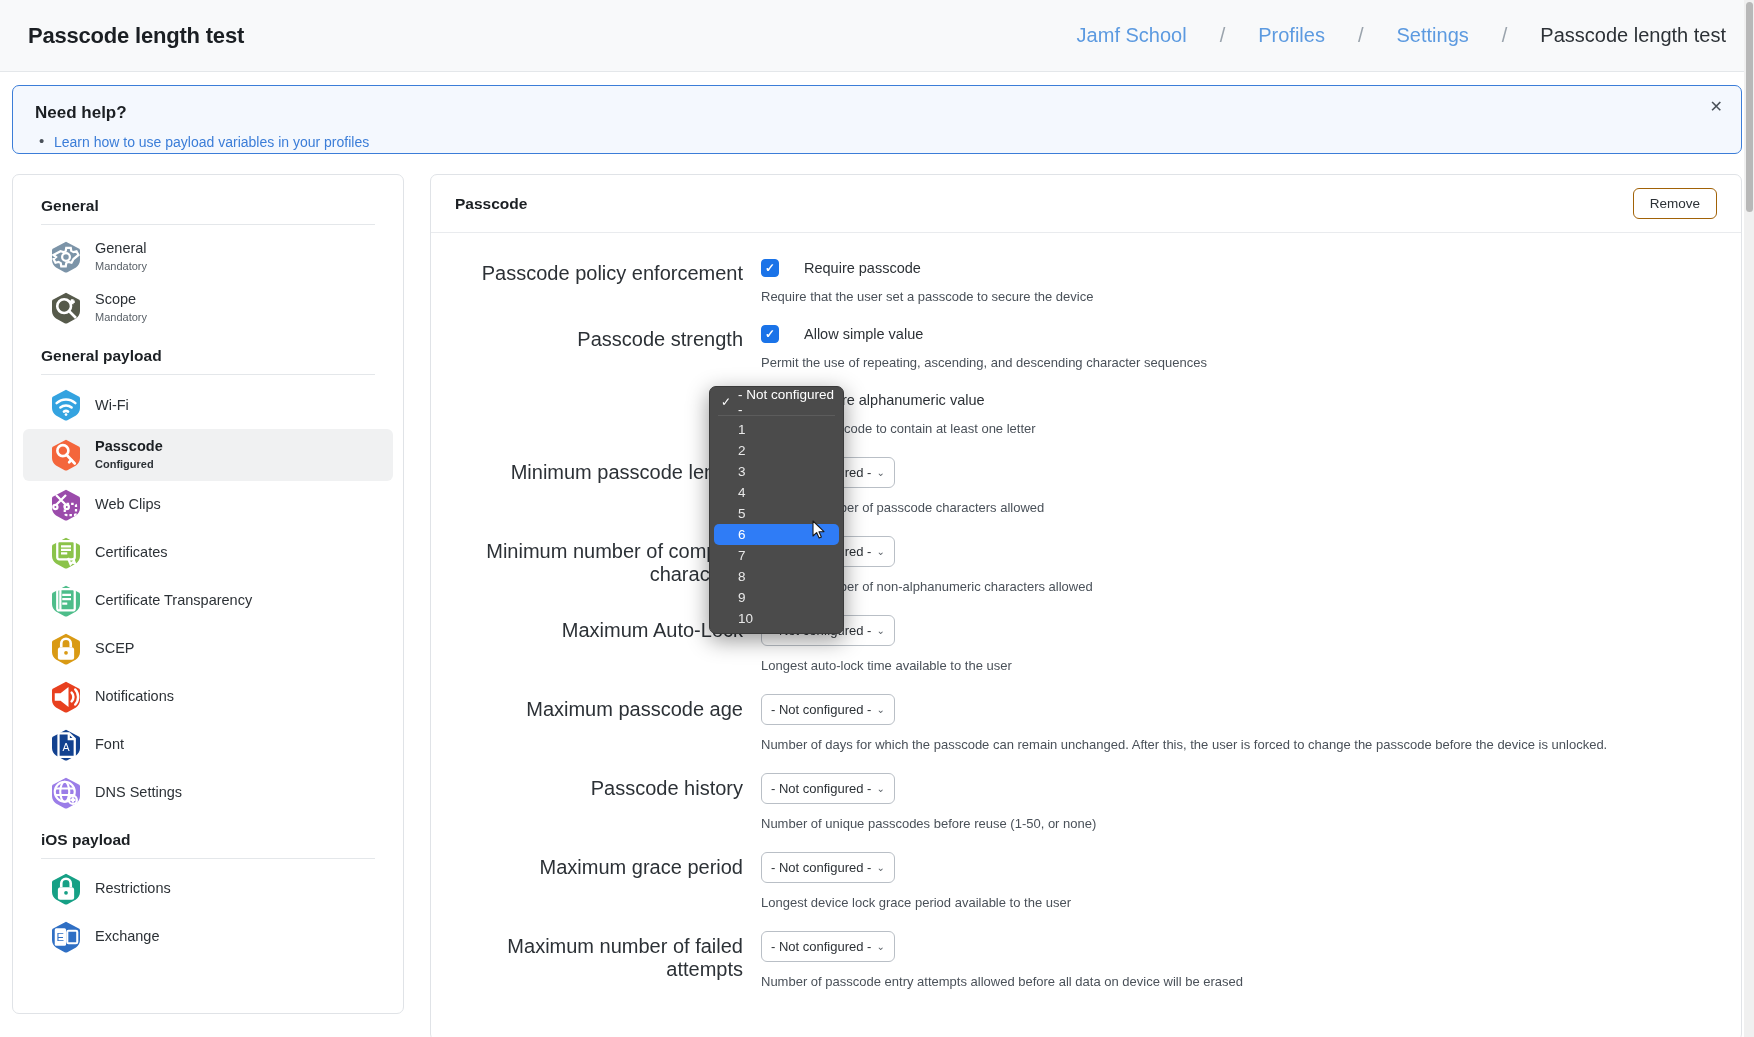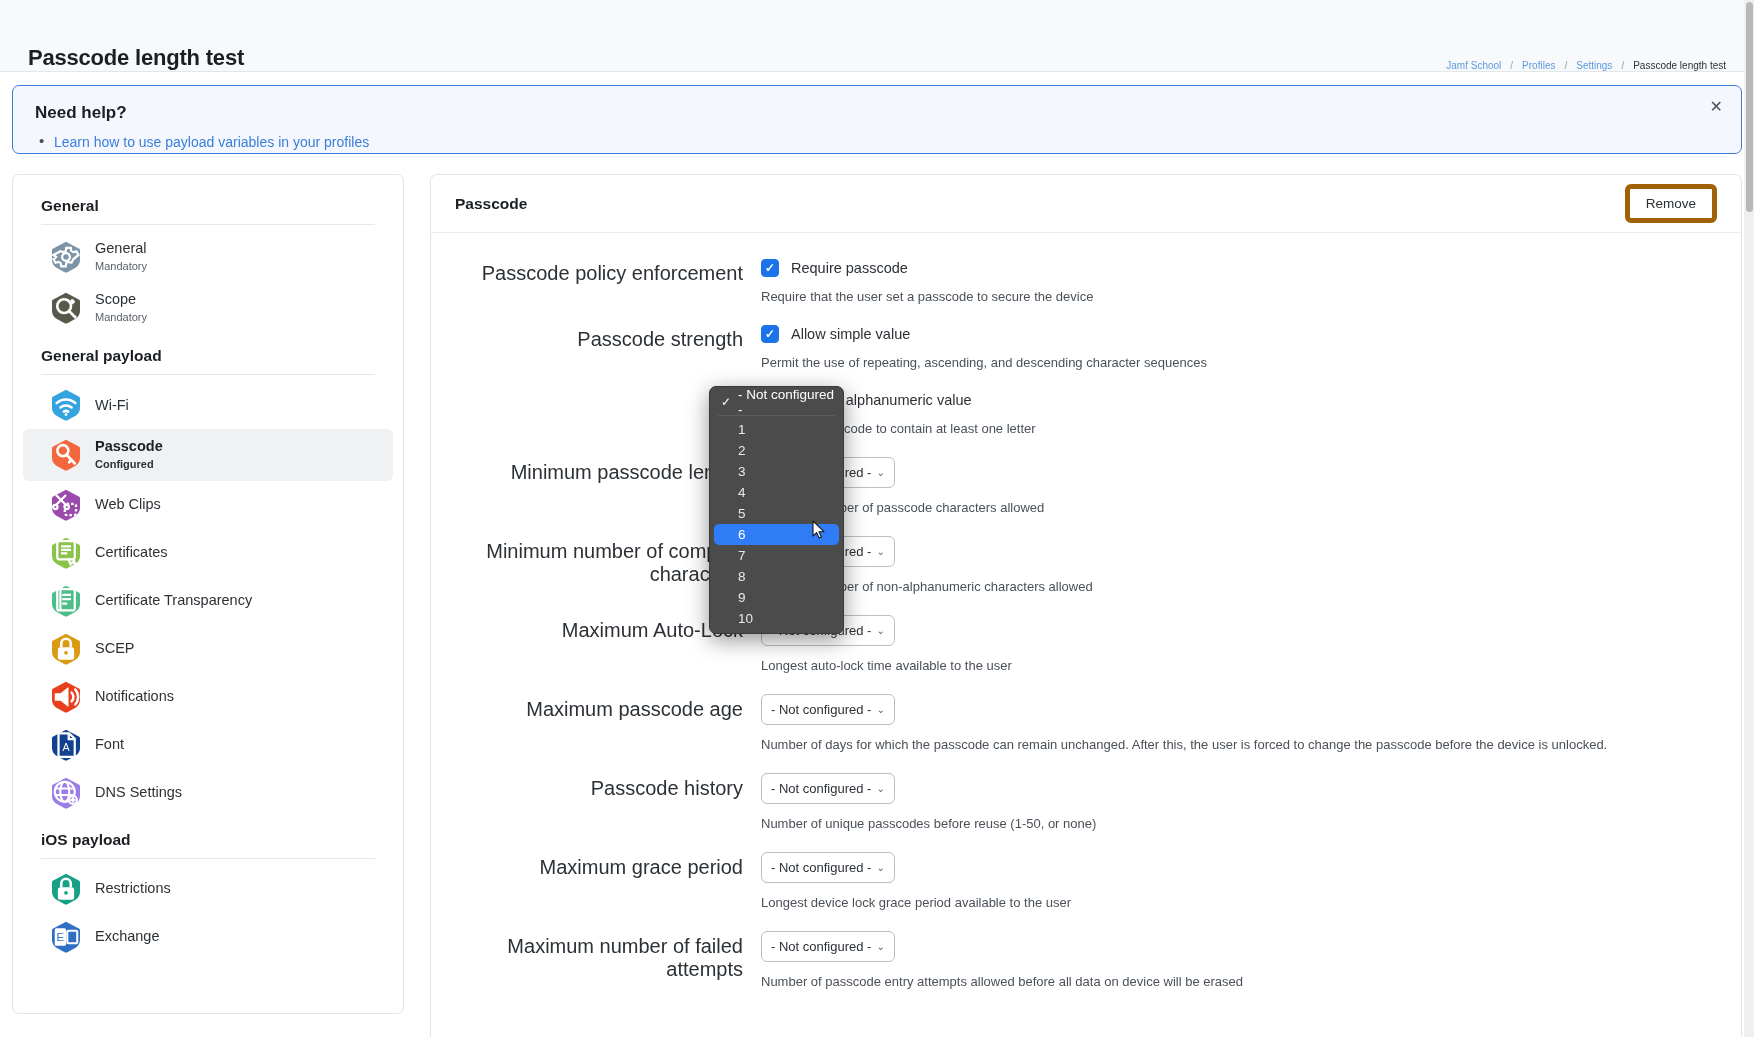--- a/index.html
+++ b/index.html
@@ -8,26 +8,26 @@
     font-family: "Liberation Sans", sans-serif;
     background: #ffffff;
     overflow: hidden;
   }
   body { position: relative; }
 
   
   .page-header {
     height: 72px;
     background: #f8f9fa;
-    display: flex; align-items: flex-end; justify-content: space-between;
+    display: flex; align-items: center; justify-content: space-between;
     padding: 0 28px;
     border-bottom: 1px solid #e4e7ea;
   }
   .page-title { font-size: 22px; font-weight: bold; color: #1b1f23; letter-spacing: -0.2px; }
-  .breadcrumb { display: flex; align-items: center; font-size: 10px; color: #2c3136; }
+  .breadcrumb { display: flex; align-items: center; font-size: 20px; color: #2c3136; gap: 24px; }
   .breadcrumb a { color: #5c9ae0; text-decoration: none; }
   .breadcrumb .sep { color: #9aa3ac; margin: 0 9px; }
   .breadcrumb .current { color: #2c3136; }
 
   
   .help-banner {
     margin: 13px 12px 0 12px;
     background: #f4f8fe;
     border: 1px solid #3b7dd8;
     border-radius: 7px;
@@ -103,34 +103,34 @@
   .panel-head {
     display: flex; align-items: center; justify-content: space-between;
     padding: 18px 24px; border-bottom: 1px solid #e9ebee;
     height: 58px;
   }
   .panel-title { font-size: 15.5px; font-weight: bold; color: #1b1f23; }
   .btn {
     font-family: "Liberation Sans", sans-serif;
     font-size: 13.5px; border-radius: 6px; cursor: pointer;
     padding: 7px 16px; background: #ffffff; color: #2c3136;
-    border: 5px solid #a16207;
+    border: 1px solid #a16207;
   }
 
   .form-body { padding: 26px 0 30px 0; }
   .form-row { display: flex; margin-bottom: 5px; }
   .form-label {
     width: 330px; flex: 0 0 330px; text-align: right;
     padding-right: 18px; font-size: 20px; color: #2c3136;
     padding-top: 4px;
   }
   .form-label.cbx { padding-top: 3px; }
   .form-control { flex: 1; padding-right: 24px; }
   .form-hint { font-size: 13px; color: #4a5159; margin-top: 12px; margin-bottom: 16px; }
-  .cbx-line { display: flex; align-items: center; gap: 12px; }
+  .cbx-line { display: flex; align-items: center; gap: 25px; }
   .cbx-label { font-size: 14.5px; color: #2c3136; }
   .checkbox {
     width: 18px; height: 18px; border-radius: 4px;
     border: 1.5px solid #9aa3ac; background: #ffffff;
     display: inline-flex; align-items: center; justify-content: center;
     cursor: pointer; flex: 0 0 18px;
   }
   .checkbox.checked { background: #1a73e8; border-color: #1a73e8; }
   .checkbox.checked::after {
     content: "✓"; color: #ffffff; font-size: 12px; line-height: 1; font-weight: bold;

